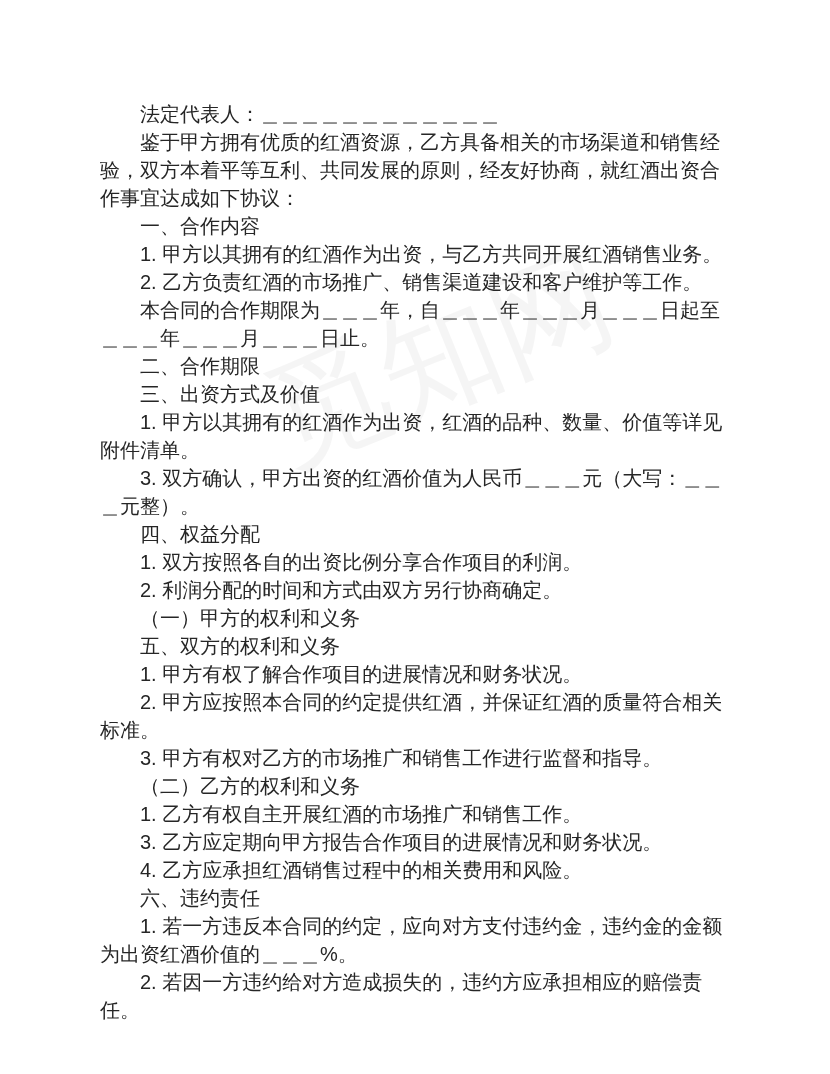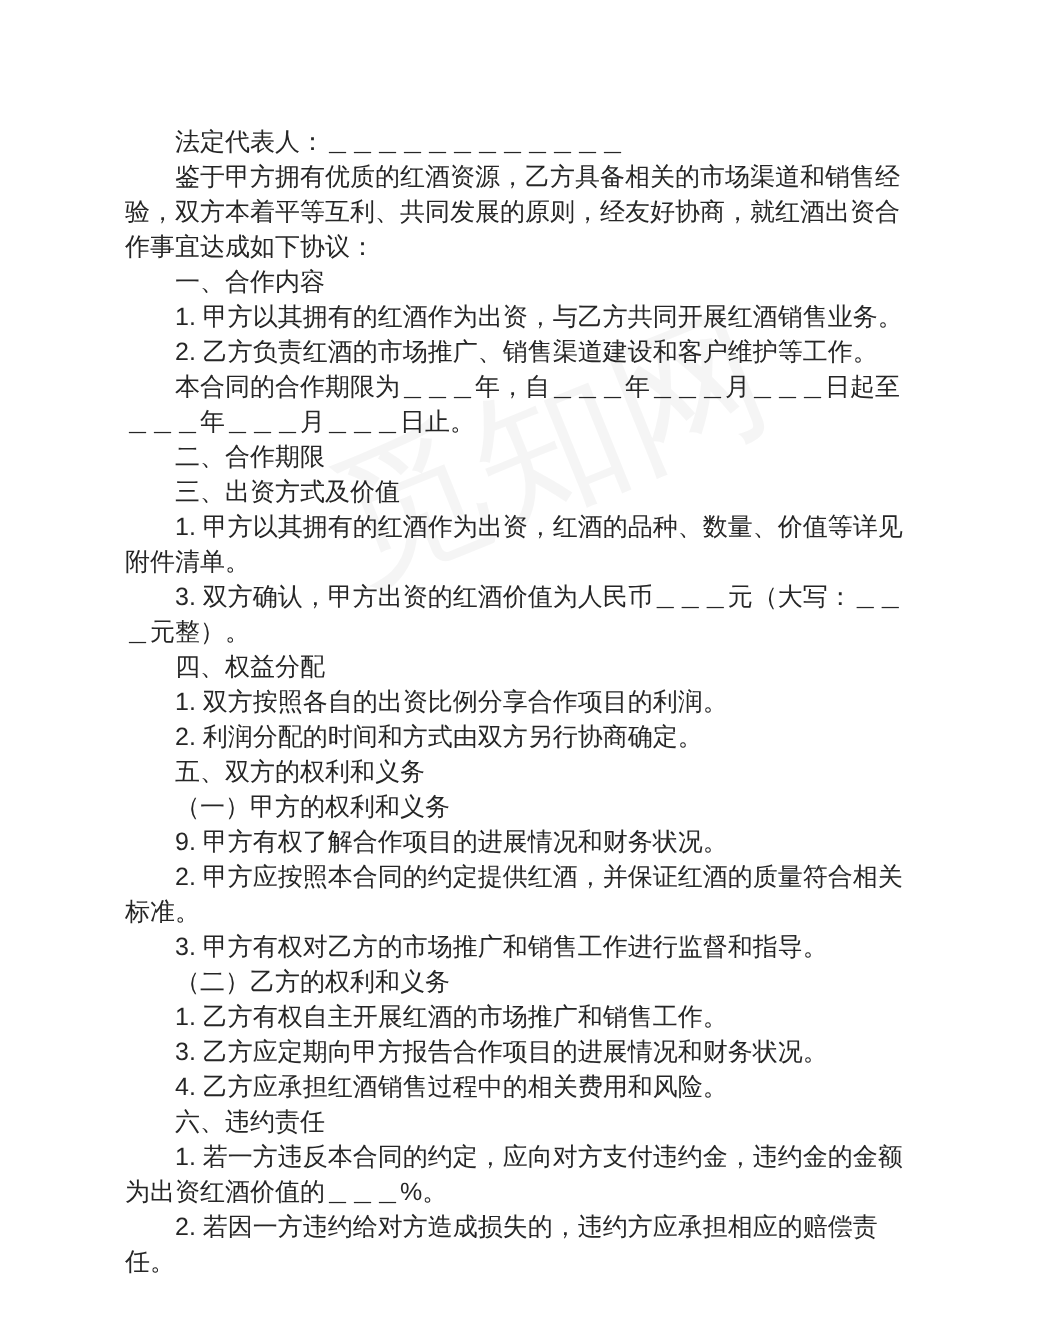--- a/index.html
+++ b/index.html
@@ -53,23 +53,23 @@
     <p>1. 甲方以其拥有的红酒作为出资，与乙方共同开展红酒销售业务。</p>
     <p>2. 乙方负责红酒的市场推广、销售渠道建设和客户维护等工作。</p>
     <p>本合同的合作期限为＿＿＿年，自＿＿＿年＿＿＿月＿＿＿日起至＿＿＿年＿＿＿月＿＿＿日止。</p>
     <p>二、合作期限</p>
     <p>三、出资方式及价值</p>
     <p>1. 甲方以其拥有的红酒作为出资，红酒的品种、数量、价值等详见附件清单。</p>
     <p>3. 双方确认，甲方出资的红酒价值为人民币＿＿＿元（大写：＿＿＿元整）。</p>
     <p>四、权益分配</p>
     <p>1. 双方按照各自的出资比例分享合作项目的利润。</p>
     <p>2. 利润分配的时间和方式由双方另行协商确定。</p>
+    <p>（一）甲方的权利和义务</p>
     <p>五、双方的权利和义务</p>
-    <p>（一）甲方的权利和义务</p>
-    <p>9. 甲方有权了解合作项目的进展情况和财务状况。</p>
+    <p>1. 甲方有权了解合作项目的进展情况和财务状况。</p>
     <p>2. 甲方应按照本合同的约定提供红酒，并保证红酒的质量符合相关标准。</p>
     <p>3. 甲方有权对乙方的市场推广和销售工作进行监督和指导。</p>
     <p>（二）乙方的权利和义务</p>
     <p>1. 乙方有权自主开展红酒的市场推广和销售工作。</p>
     <p>3. 乙方应定期向甲方报告合作项目的进展情况和财务状况。</p>
     <p>4. 乙方应承担红酒销售过程中的相关费用和风险。</p>
     <p>六、违约责任</p>
     <p>1. 若一方违反本合同的约定，应向对方支付违约金，违约金的金额为出资红酒价值的＿＿＿%。</p>
     <p>2. 若因一方违约给对方造成损失的，违约方应承担相应的赔偿责任。</p>
   </div>

